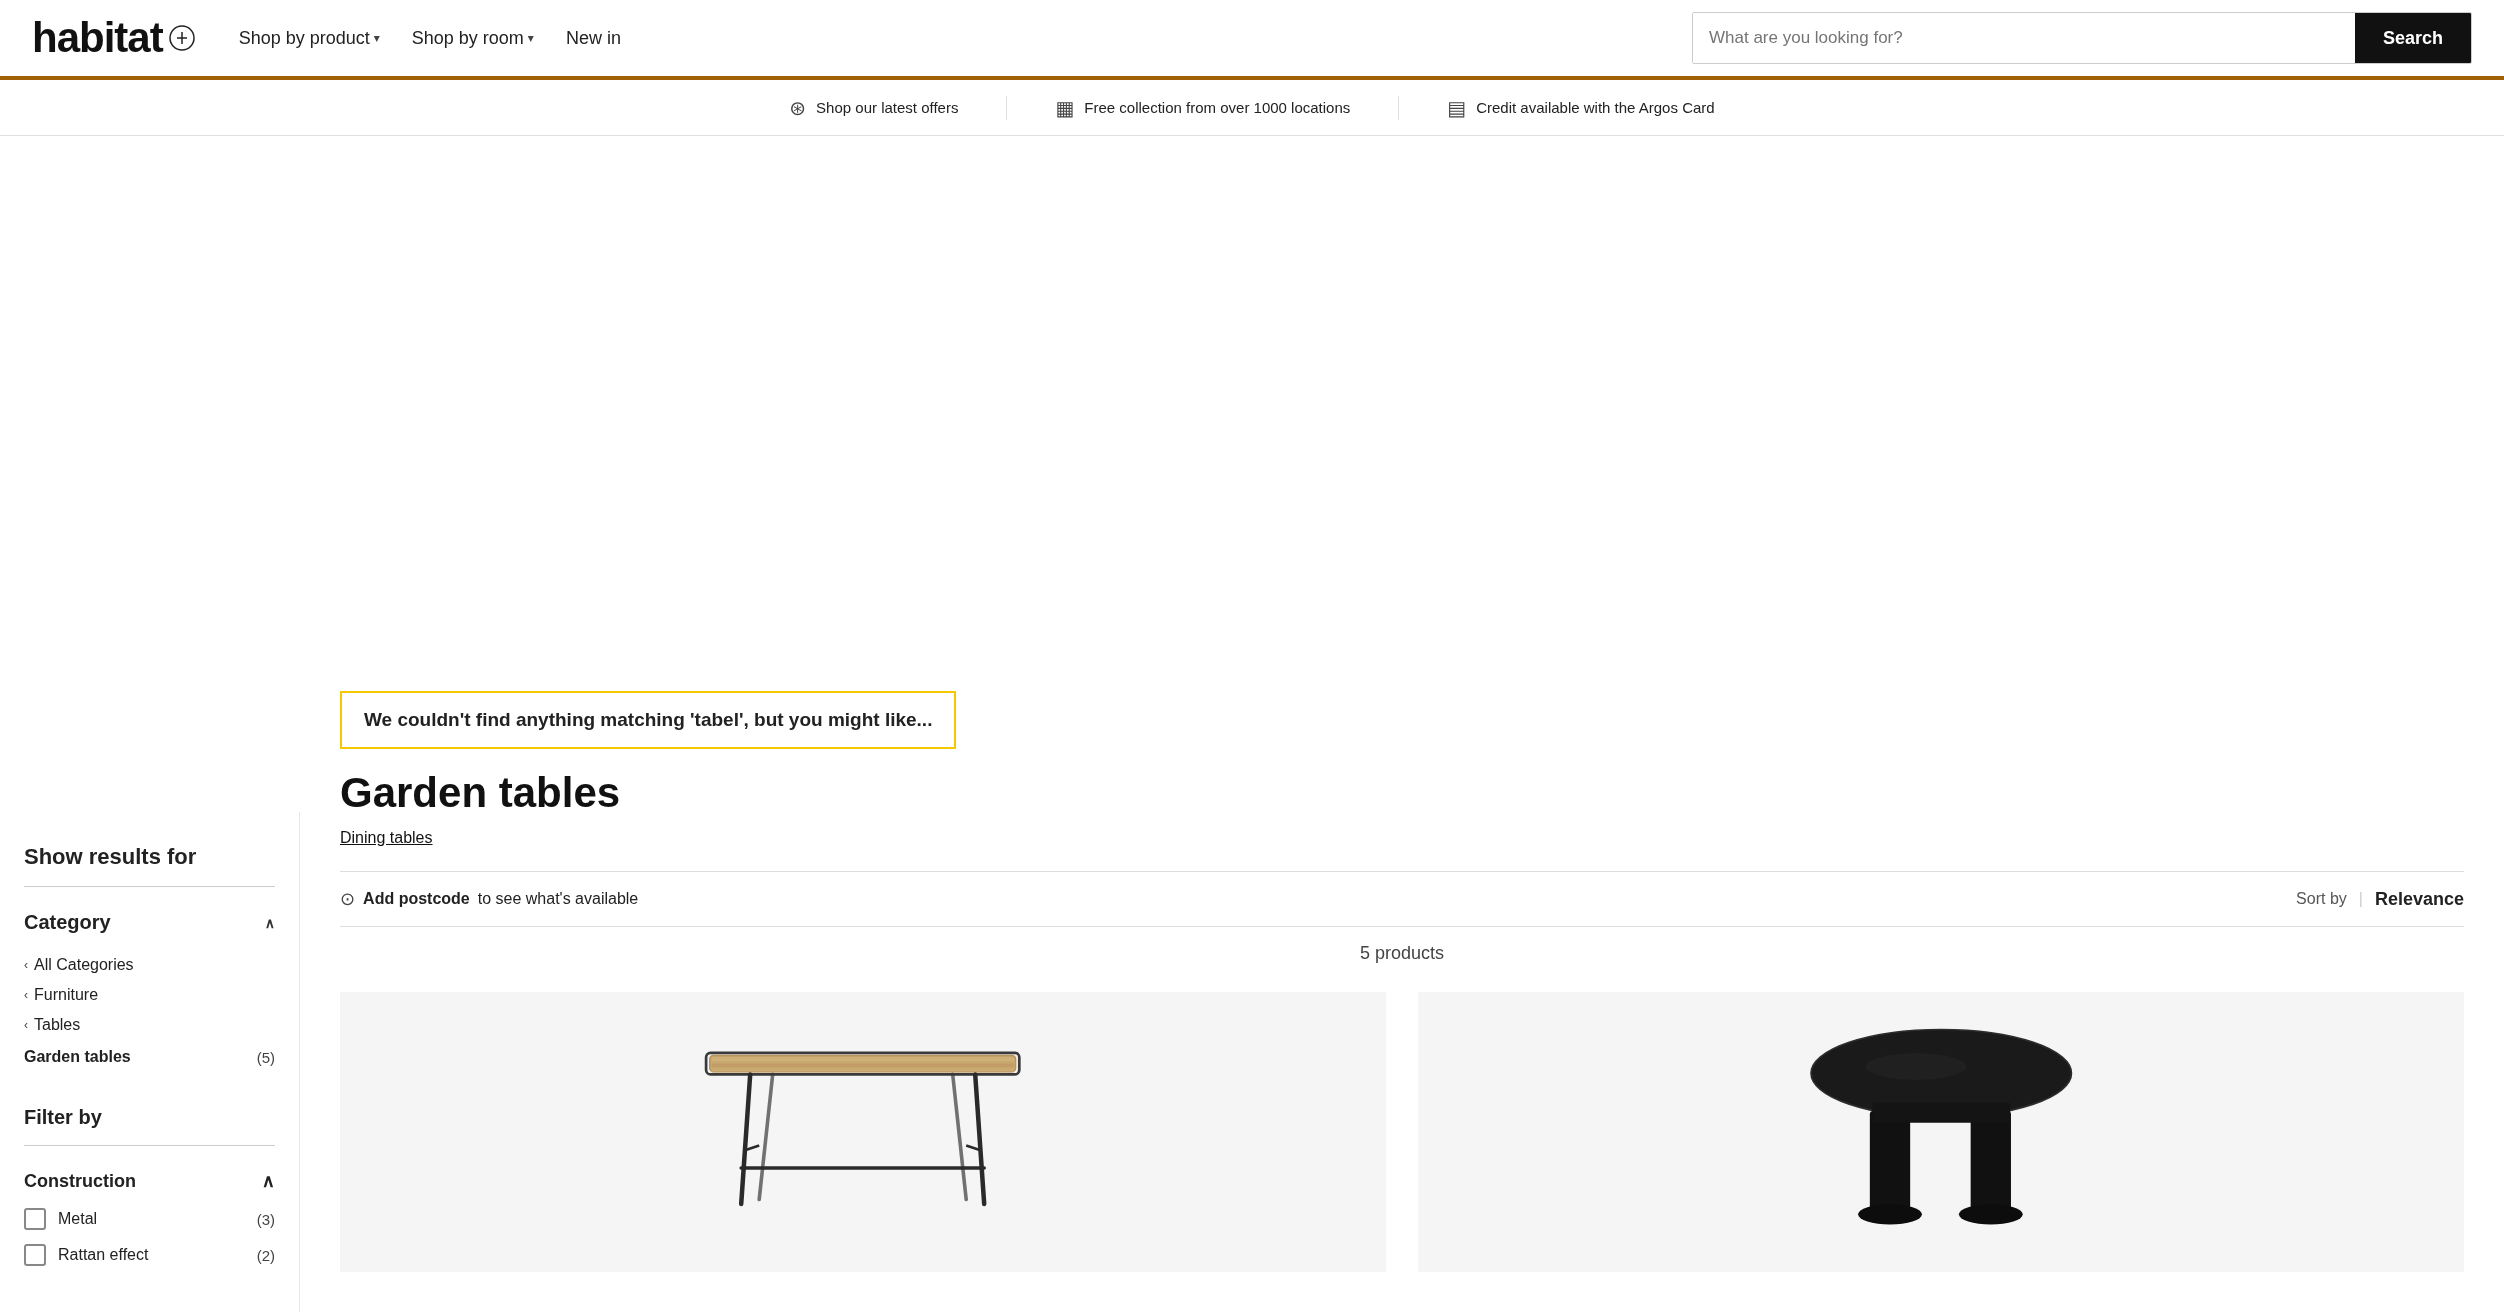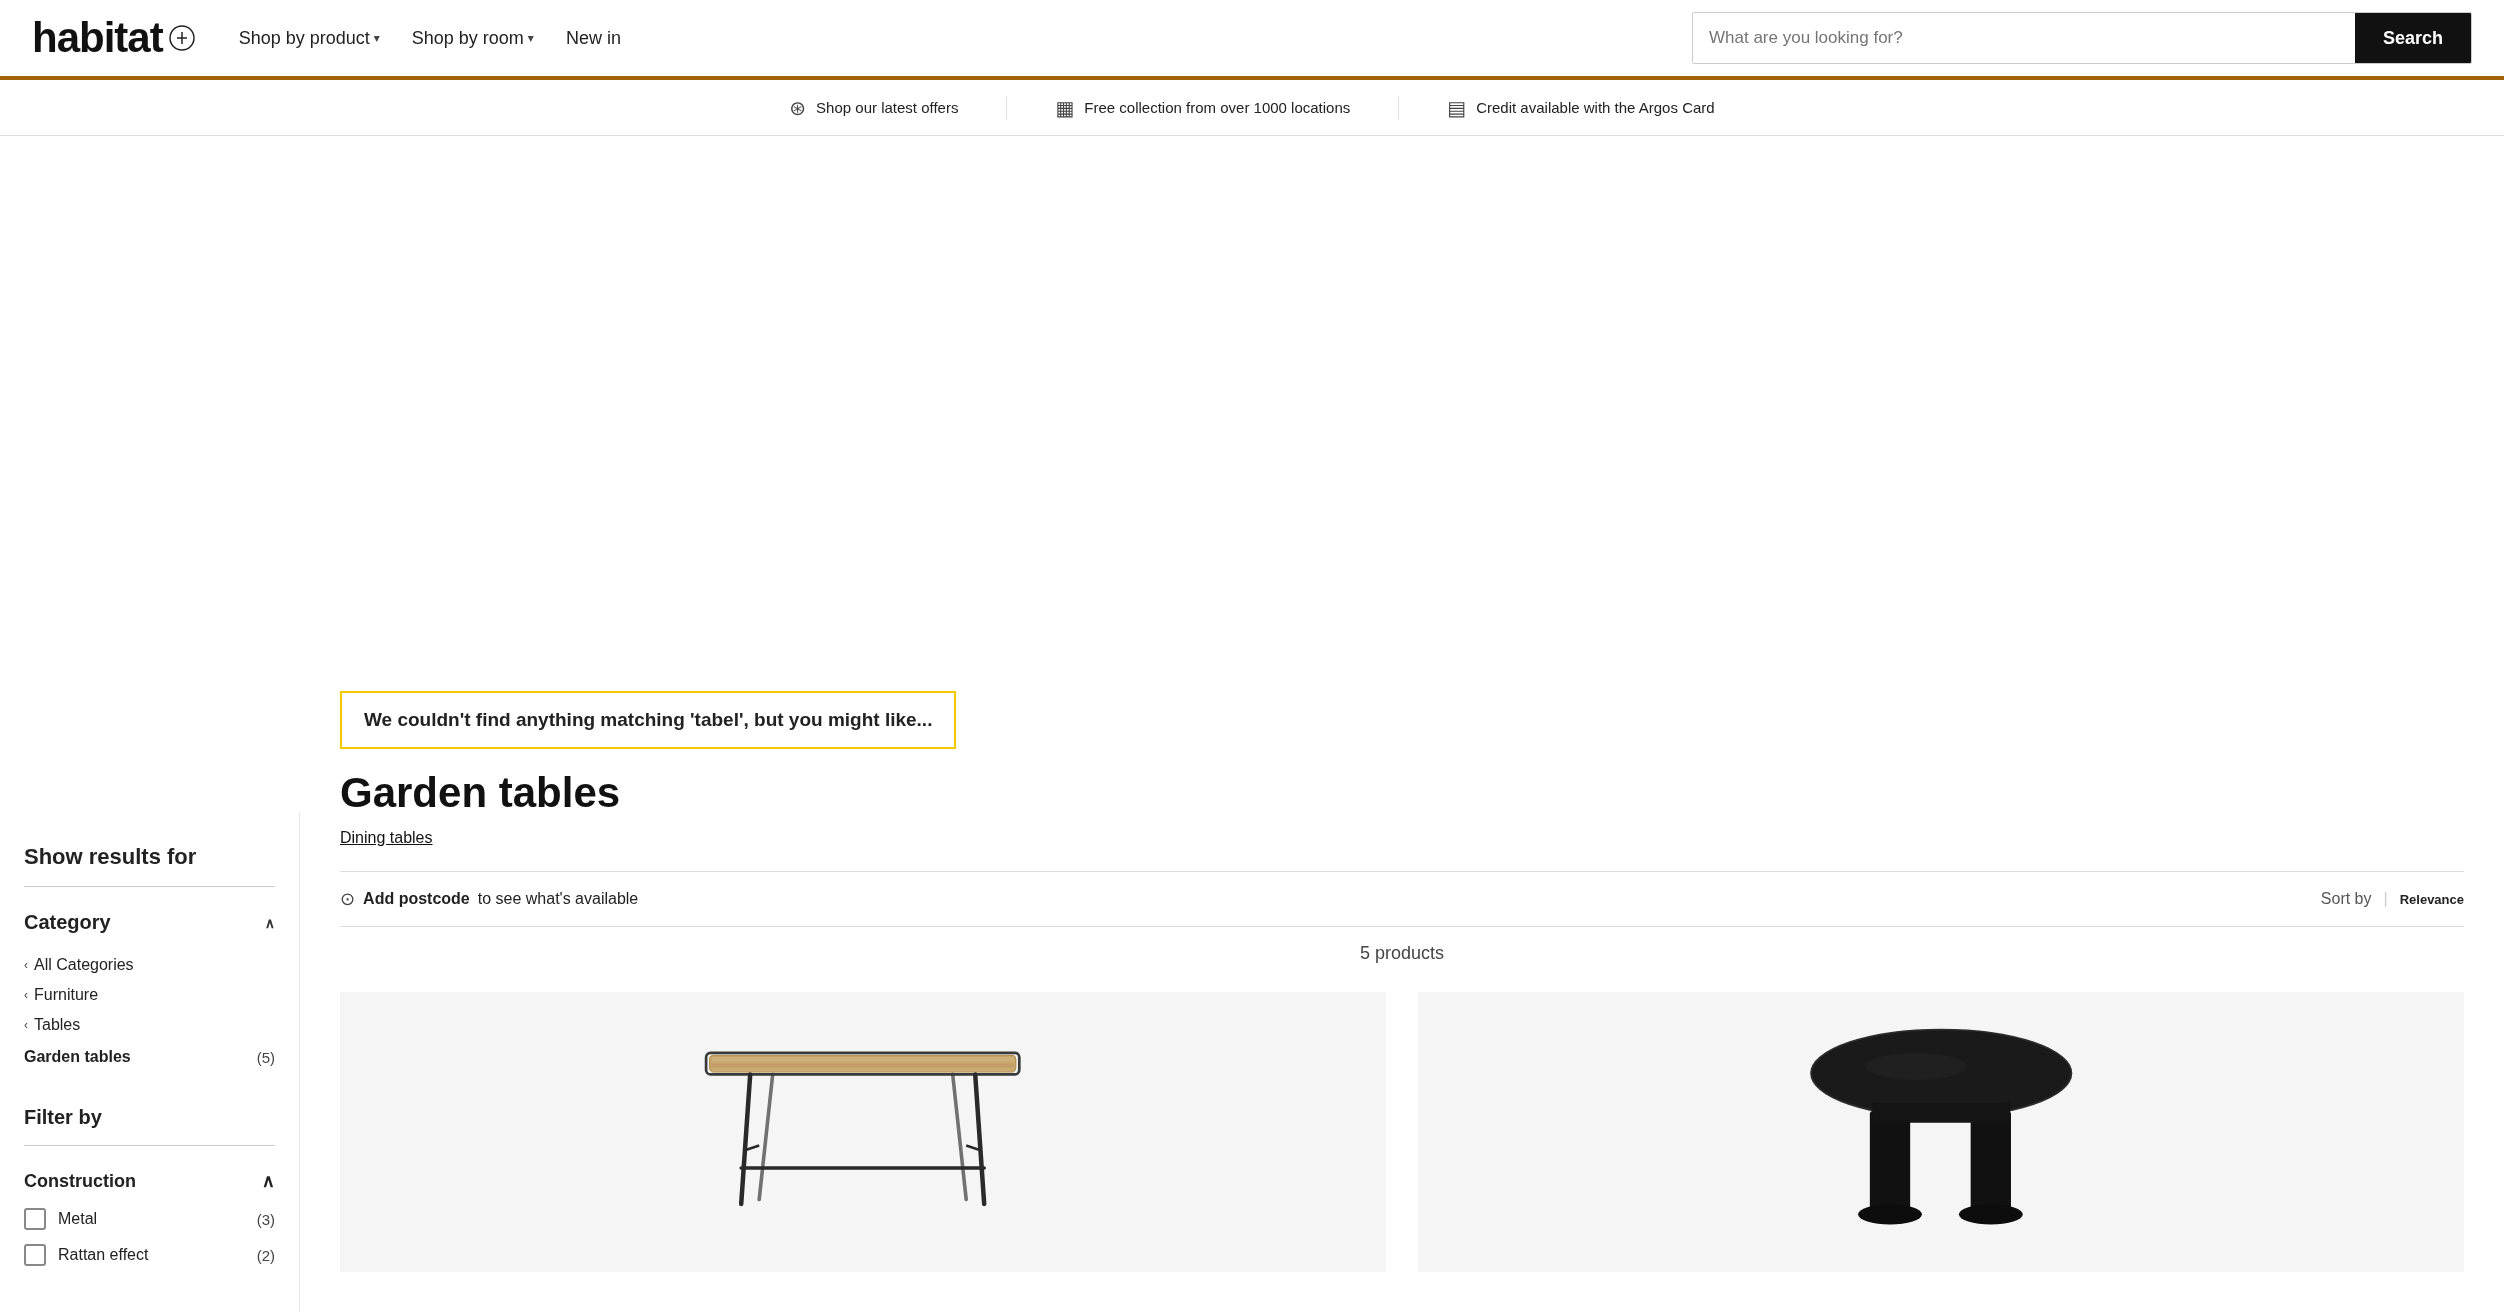--- a/index.html
+++ b/index.html
@@ -257,21 +257,21 @@
       font-weight: 700;
       cursor: pointer;
     }
     .sort-section {
       display: flex;
       align-items: center;
       gap: 12px;
       font-size: 16px;
     }
     .sort-label { color: #555; }
-    .sort-value { font-weight: 700; font-size: 13px; }
+    .sort-value { font-weight: 700; font-size: 18px; }
     .products-count {
       text-align: center;
       font-size: 18px;
       color: #444;
       margin: 16px 0 28px 0;
     }
 
     
     .product-grid {
       display: grid;

